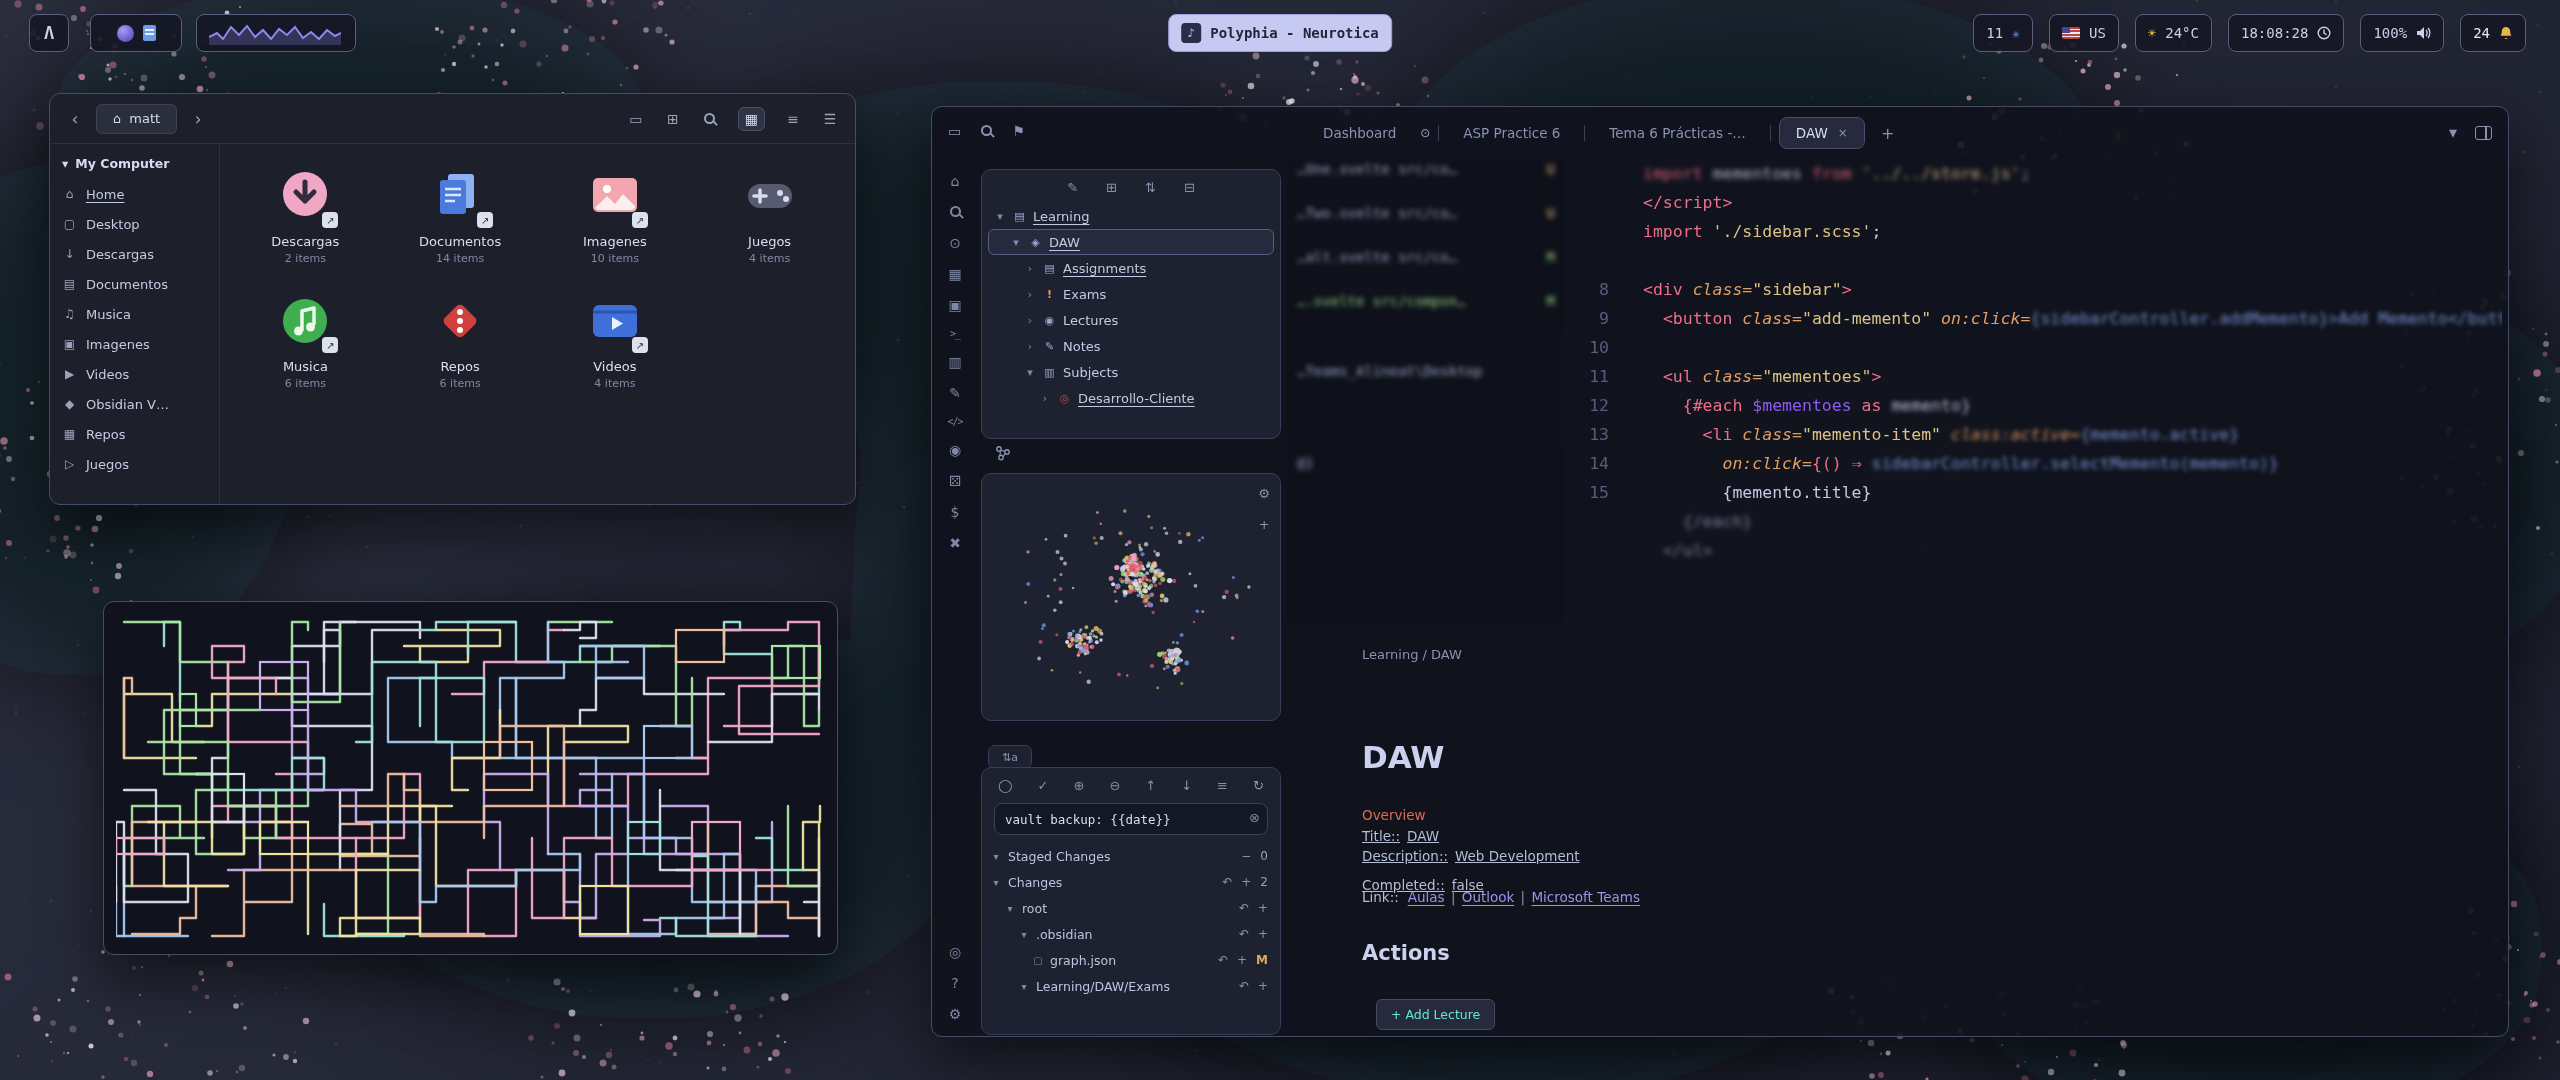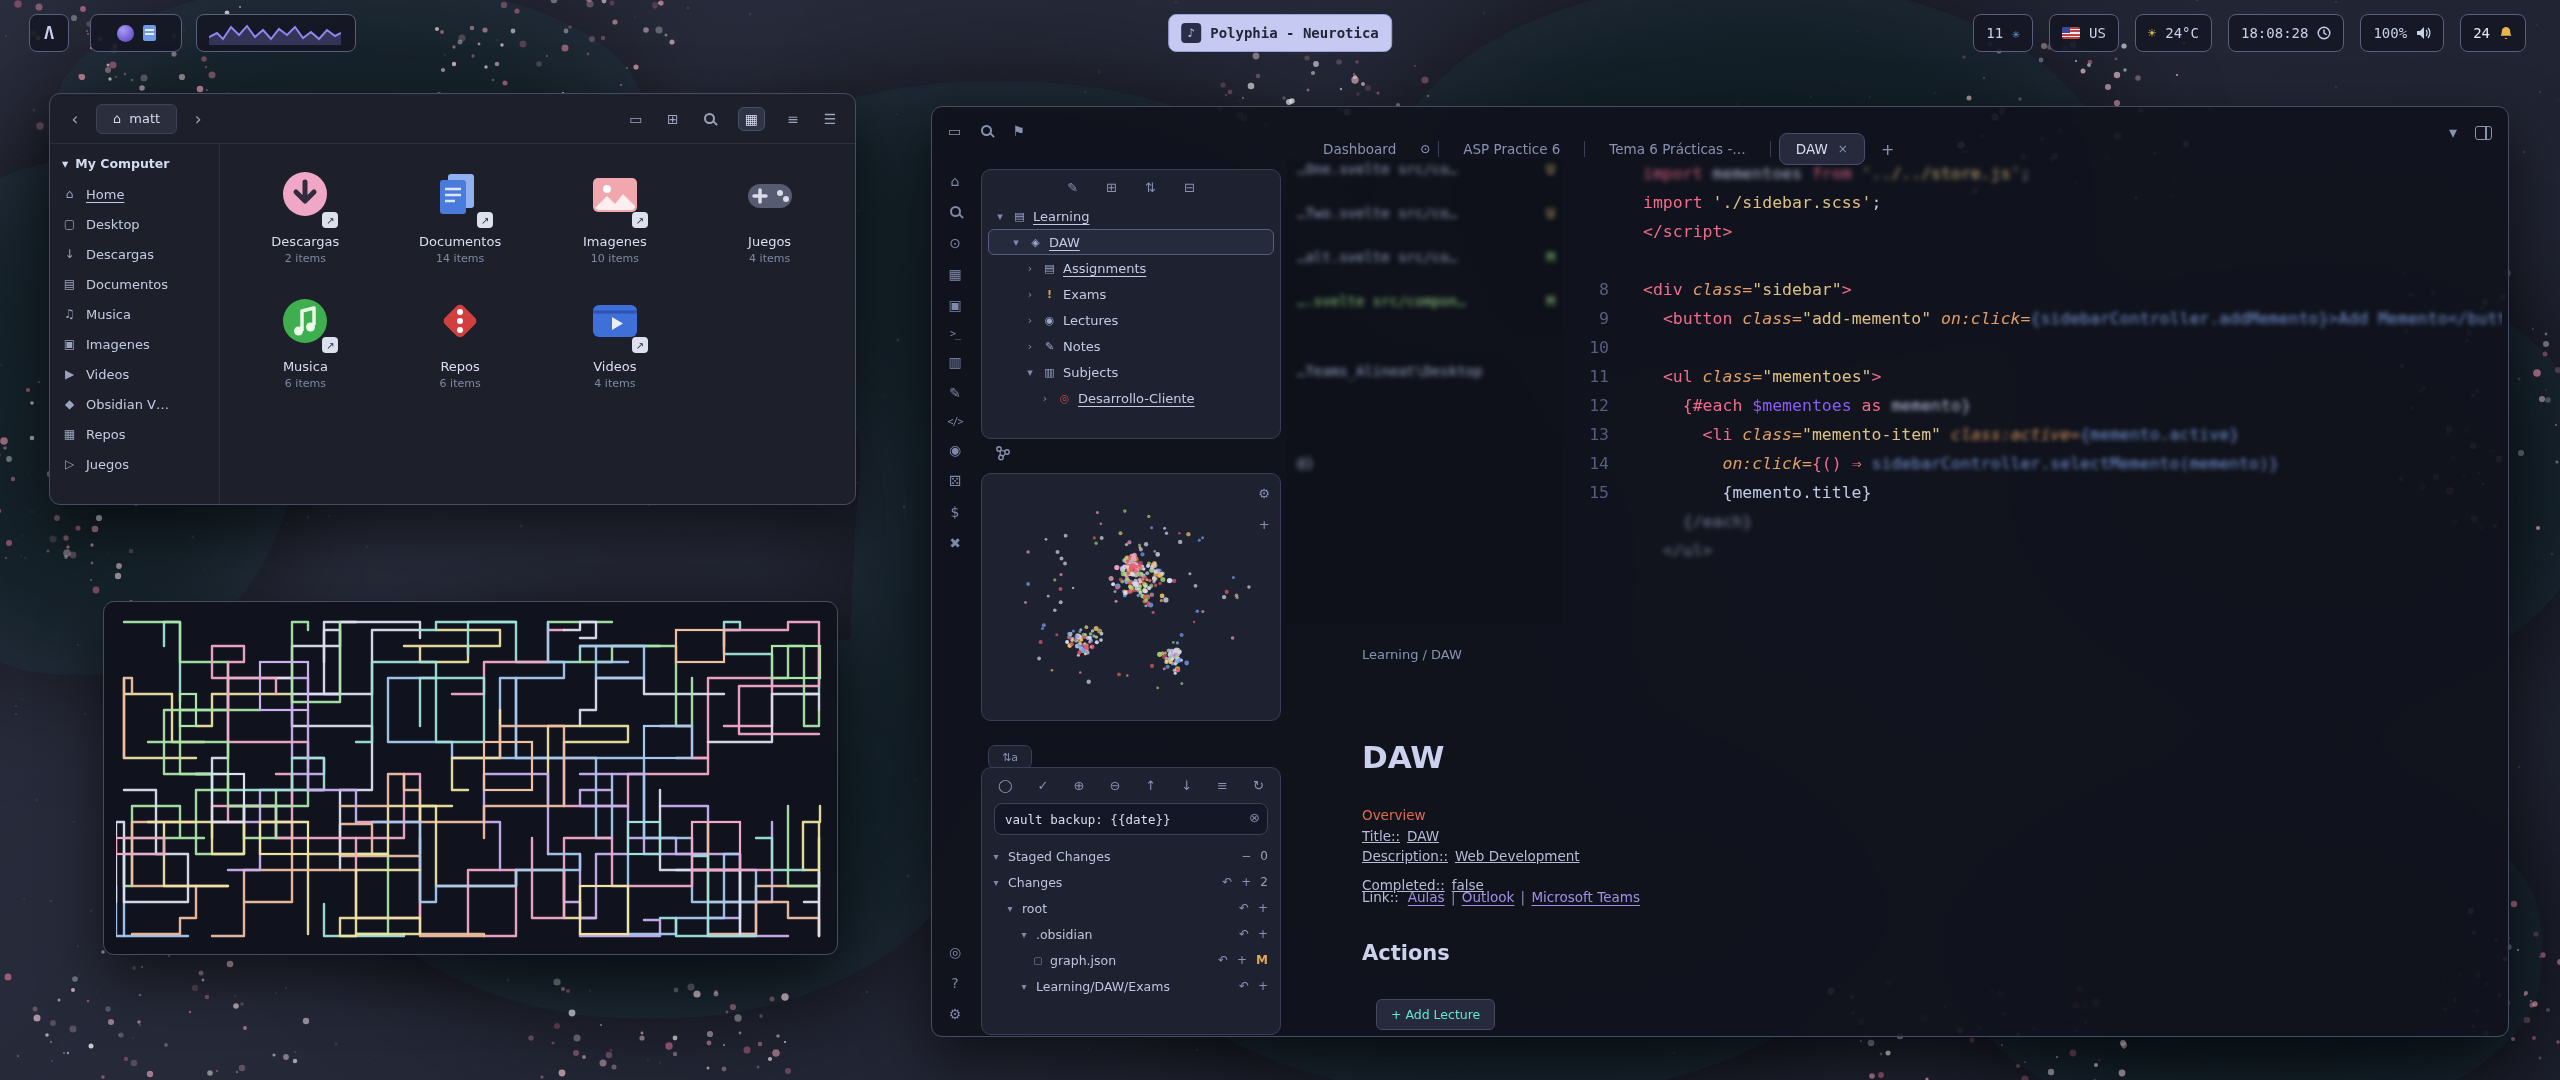--- a/index.html
+++ b/index.html
@@ -56,21 +56,21 @@
   .mag { width:11px; height:11px; border:2px solid currentColor; border-radius:50%; position:relative; display:inline-block; }
   .mag::after { content:""; position:absolute; width:6px; height:2px; background:currentColor; transform:rotate(45deg); right:-5px; bottom:-2px; }
 
   
   #maze-window { left:103px; top:601px; width:735px; height:354px; background:#10131d; }
   #maze-art { position:absolute; left:12px; top:12px; }
 
   
   #ob-window { left:931px; top:106px; width:1578px; height:931px; background:rgba(16,18,28,.92); }
   .ob-left-icons { position:absolute; left:16px; top:16px; display:flex; gap:20px; color:#8a92b2; font-size:14px; align-items:center; }
-  #tab-strip { position:absolute; left:375px; top:26px; display:flex; align-items:center; gap:8px; font-size:13.5px; color:#8a92b2; }
+  #tab-strip { position:absolute; left:375px; top:10px; display:flex; align-items:center; gap:8px; font-size:13.5px; color:#8a92b2; }
   .ob-tab { padding:7px 16px; border-radius:8px; white-space:nowrap; display:flex; align-items:center; gap:10px; }
   .ob-tab.active { background:#262a3c; border:1px solid #474d6a; color:#d8def2; }
   .tab-close { color:#8a92b2; font-size:12px; }
   .tab-div { width:1px; height:16px; background:#3a3f55; }
   .tab-pin { color:#9aa6cc; font-size:12px; }
   .tab-plus { padding:0 8px; font-size:16px; }
   .ob-tab-right { position:absolute; right:16px; top:16px; display:flex; gap:18px; color:#8a92b2; align-items:center; }
   .layout-ic { width:17px; height:14px; border:1.6px solid #8a92b2; border-radius:3px; position:relative; display:inline-block; }
   .layout-ic::after { content:""; position:absolute; top:0; bottom:0; right:4px; width:1.6px; background:#8a92b2; }
   .ob-ribbon { position:absolute; left:0; top:52px; bottom:0; width:46px; display:flex; flex-direction:column; align-items:center; gap:15px; padding:14px 0; color:#7f88a8; font-size:14px; }
@@ -2068,25 +2068,25 @@
           </div>
         </div>
     </div>
     <div id="code-layer">
         <div class="code-line ln-blur">
           <span class="ln-num"></span>
           <span class="ln-text"><span class="tk-kw">import</span><span class="tk-tx"> mementoes </span><span class="tk-kw">from</span><span class="tk-st"> '../../store.js'</span><span class="tk-tx">;</span></span>
         </div>
         <div class="code-line">
           <span class="ln-num"></span>
-          <span class="ln-text"><span class="tk-kw">import</span><span class="tk-st"> './sidebar.scss'</span><span class="tk-tx">;</span></span>
+          <span class="ln-text"><span class="tk-kw">&lt;/script&gt;</span></span>
         </div>
         <div class="code-line">
           <span class="ln-num"></span>
-          <span class="ln-text"><span class="tk-kw">&lt;/script&gt;</span></span>
+          <span class="ln-text"><span class="tk-kw">import</span><span class="tk-st"> './sidebar.scss'</span><span class="tk-tx">;</span></span>
         </div>
         <div class="code-line">
           <span class="ln-num"></span>
           <span class="ln-text">&nbsp;</span>
         </div>
         <div class="code-line">
           <span class="ln-num">8</span>
           <span class="ln-text"><span class="tk-kw">&lt;div</span><span class="tk-at"> class=</span><span class="tk-st">"sidebar"</span><span class="tk-kw">&gt;</span></span>
         </div>
         <div class="code-line">

